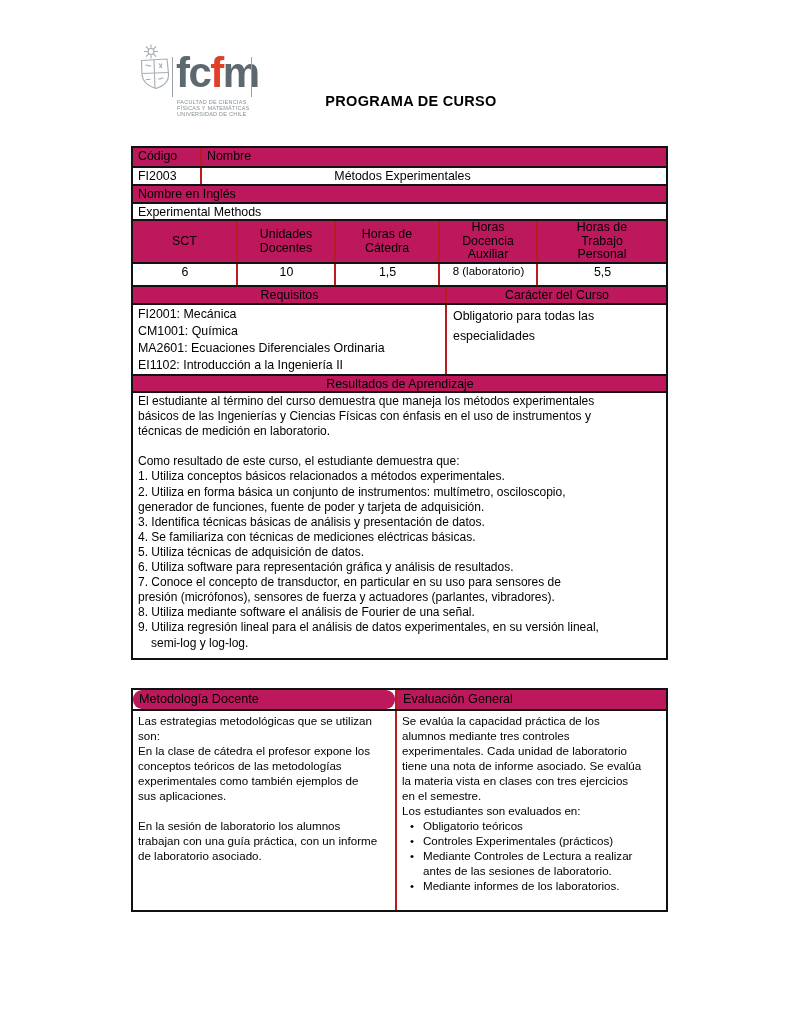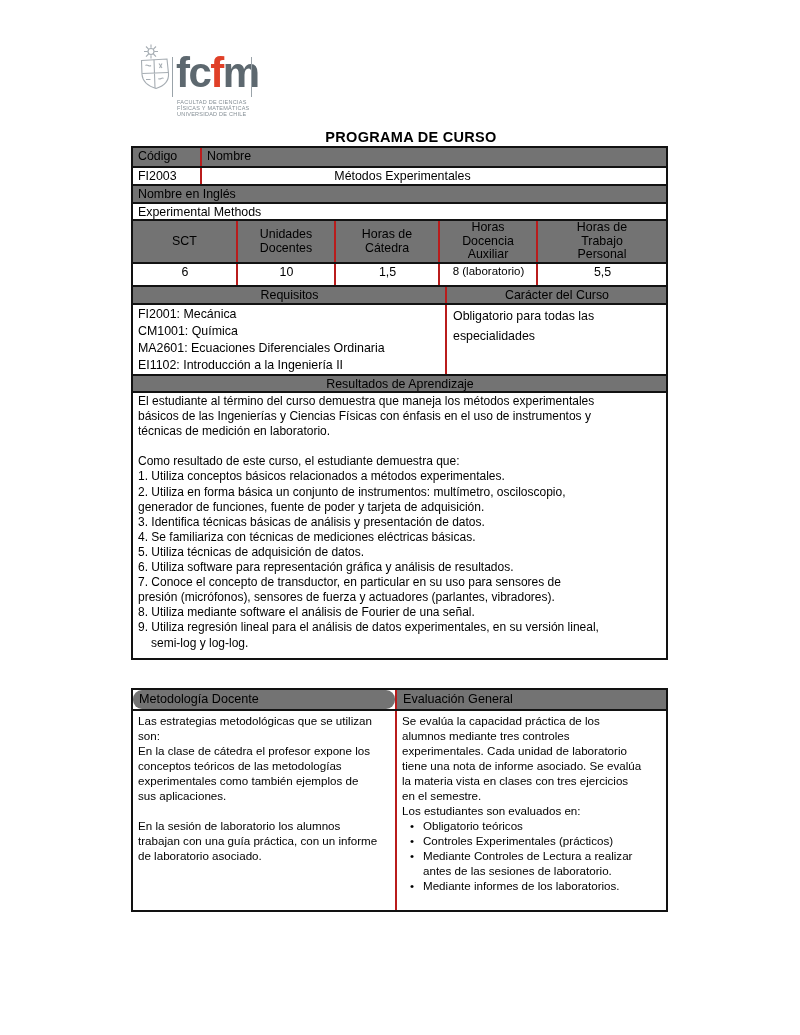--- a/index.html
+++ b/index.html
@@ -22,35 +22,35 @@
   .rule-l{left:172px;}
   .rule-r{left:251px;}
   .logo-caption{
     position:absolute;left:177px;top:100px;
     font-size:5.5px;line-height:5.8px;letter-spacing:0.25px;
     color:#848e95;white-space:nowrap;
   }
 
   
   .title{
-    position:absolute;left:131px;top:129px;width:560px;text-align:center;
+    position:absolute;left:131px;top:93px;width:560px;text-align:center;
     font-size:14.5px;font-weight:bold;letter-spacing:0.3px;
   }
 
   
   .doc-table{
     position:absolute;left:131px;width:537px;
     border:2px solid #121212;box-sizing:border-box;
     display:flex;flex-direction:column;font-size:12.4px;
   }
   .row{display:flex;border-top:2px solid #121212;box-sizing:border-box;flex:none;}
   .row:first-child{border-top:none;}
   .cell{border-left:2px solid #b91c1c;box-sizing:border-box;padding:1px 4px 0 5px;overflow:hidden;}
   .cell:first-child{border-left:none;}
-  .gray{background:#737373;}
+  .gray{background:#be185d;}
   .grow{flex:1;}
   .pre{white-space:pre-line;}
   .ctr{text-align:center;}
 
   
   #t1{top:146px;height:514px;}
   .h18{height:18px;} .h17{height:17px;} .h43{height:43px;} .h23{height:23px;} .h71{height:71px;}
   .w67{width:67px;flex:none;}
   .w103{width:103px;flex:none;} .w105{width:98px;flex:none;} .w104{width:104px;flex:none;}
   .w312{width:312px;flex:none;}

